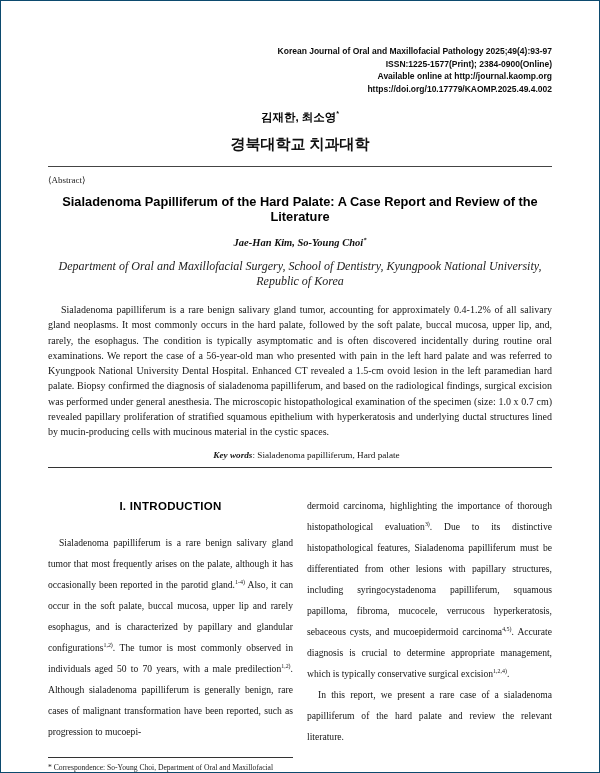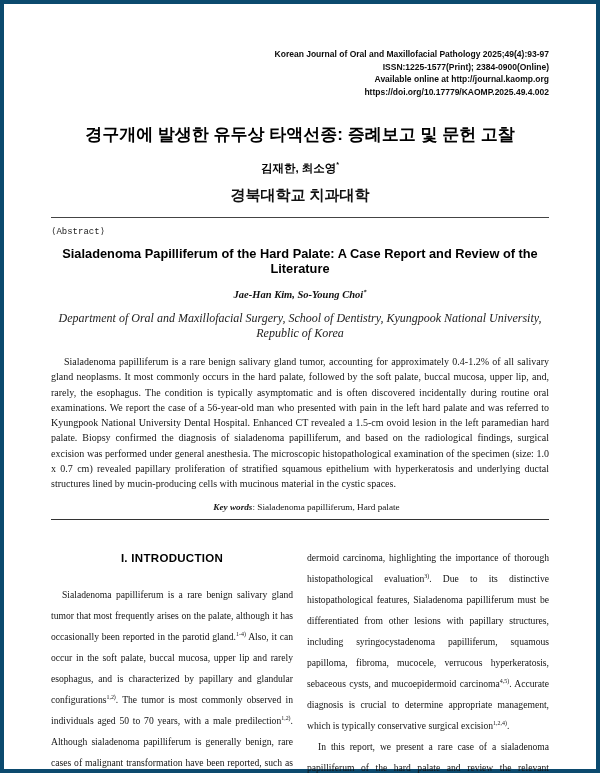--- a/index.html
+++ b/index.html
@@ -1,19 +1,19 @@
 <!DOCTYPE html>
 <html><head>
 <meta charset="utf-8">
 <style>
   html,body { margin:0; padding:0; background:#f4f4f4; }
   .page {
     position:relative; box-sizing:border-box;
     width:600px; height:773px; margin:0 auto;
-    background:#ffffff; border:4px solid #0c4a6e;
+    background:#ffffff; border:1px solid #0c4a6e;
     padding:44px 47px 0 47px;
     color:#111;
   }
   
   .journal-header {
     text-align:right;
     font-family:"Liberation Sans", sans-serif;
     font-weight:bold; font-size:8.5px; line-height:12.5px;
     color:#0d0d0d;
   }
@@ -30,21 +30,21 @@
   }
   .ko-affiliation {
     margin-top:10px; text-align:center;
     font-family:"Liberation Sans", sans-serif;
     font-size:15px; color:#111;font-weight:bold;
   }
   .rule-top { margin-top:12px; border-top:1px solid #444; }
   
   .abstract-label {
     margin-top:8px;
-    font-family:Liberation Mono, monospace;
+    font-family:Liberation Serif, serif;
     font-size:9px; color:#222;
   }
   .en-title {
     margin:9px 0 0; text-align:center;
     font-family:"Liberation Sans", sans-serif;
     font-size:12.8px; font-weight:bold; color:#000;
   }
   .en-authors {
     margin-top:13px; text-align:center;
     font-family:"Liberation Serif", serif;
@@ -96,21 +96,20 @@
 
 <div class="page">
 
   <div class="journal-header">
     <div>Korean Journal of Oral and Maxillofacial Pathology 2025;49(4):93-97</div>
     <div>ISSN:1225-1577(Print); 2384-0900(Online)</div>
     <div>Available online at http://journal.kaomp.org</div>
     <div>https://doi.org/10.17779/KAOMP.2025.49.4.002</div>
   </div>
 
-  <h1 class="ko-title">경구개에 발생한 유두상 타액선종: 증례보고 및 문헌 고찰</h1>
 
   <div class="ko-authors"><span>김재한, 최소영</span><sup>*</sup></div>
 
   <div class="ko-affiliation">경북대학교 치과대학</div>
 
   <div class="rule-top"></div>
 
   <div class="abstract-label">⟨Abstract⟩</div>
 
   <h2 class="en-title">Sialadenoma Papilliferum of the Hard Palate: A Case Report and Review of the Literature</h2>

